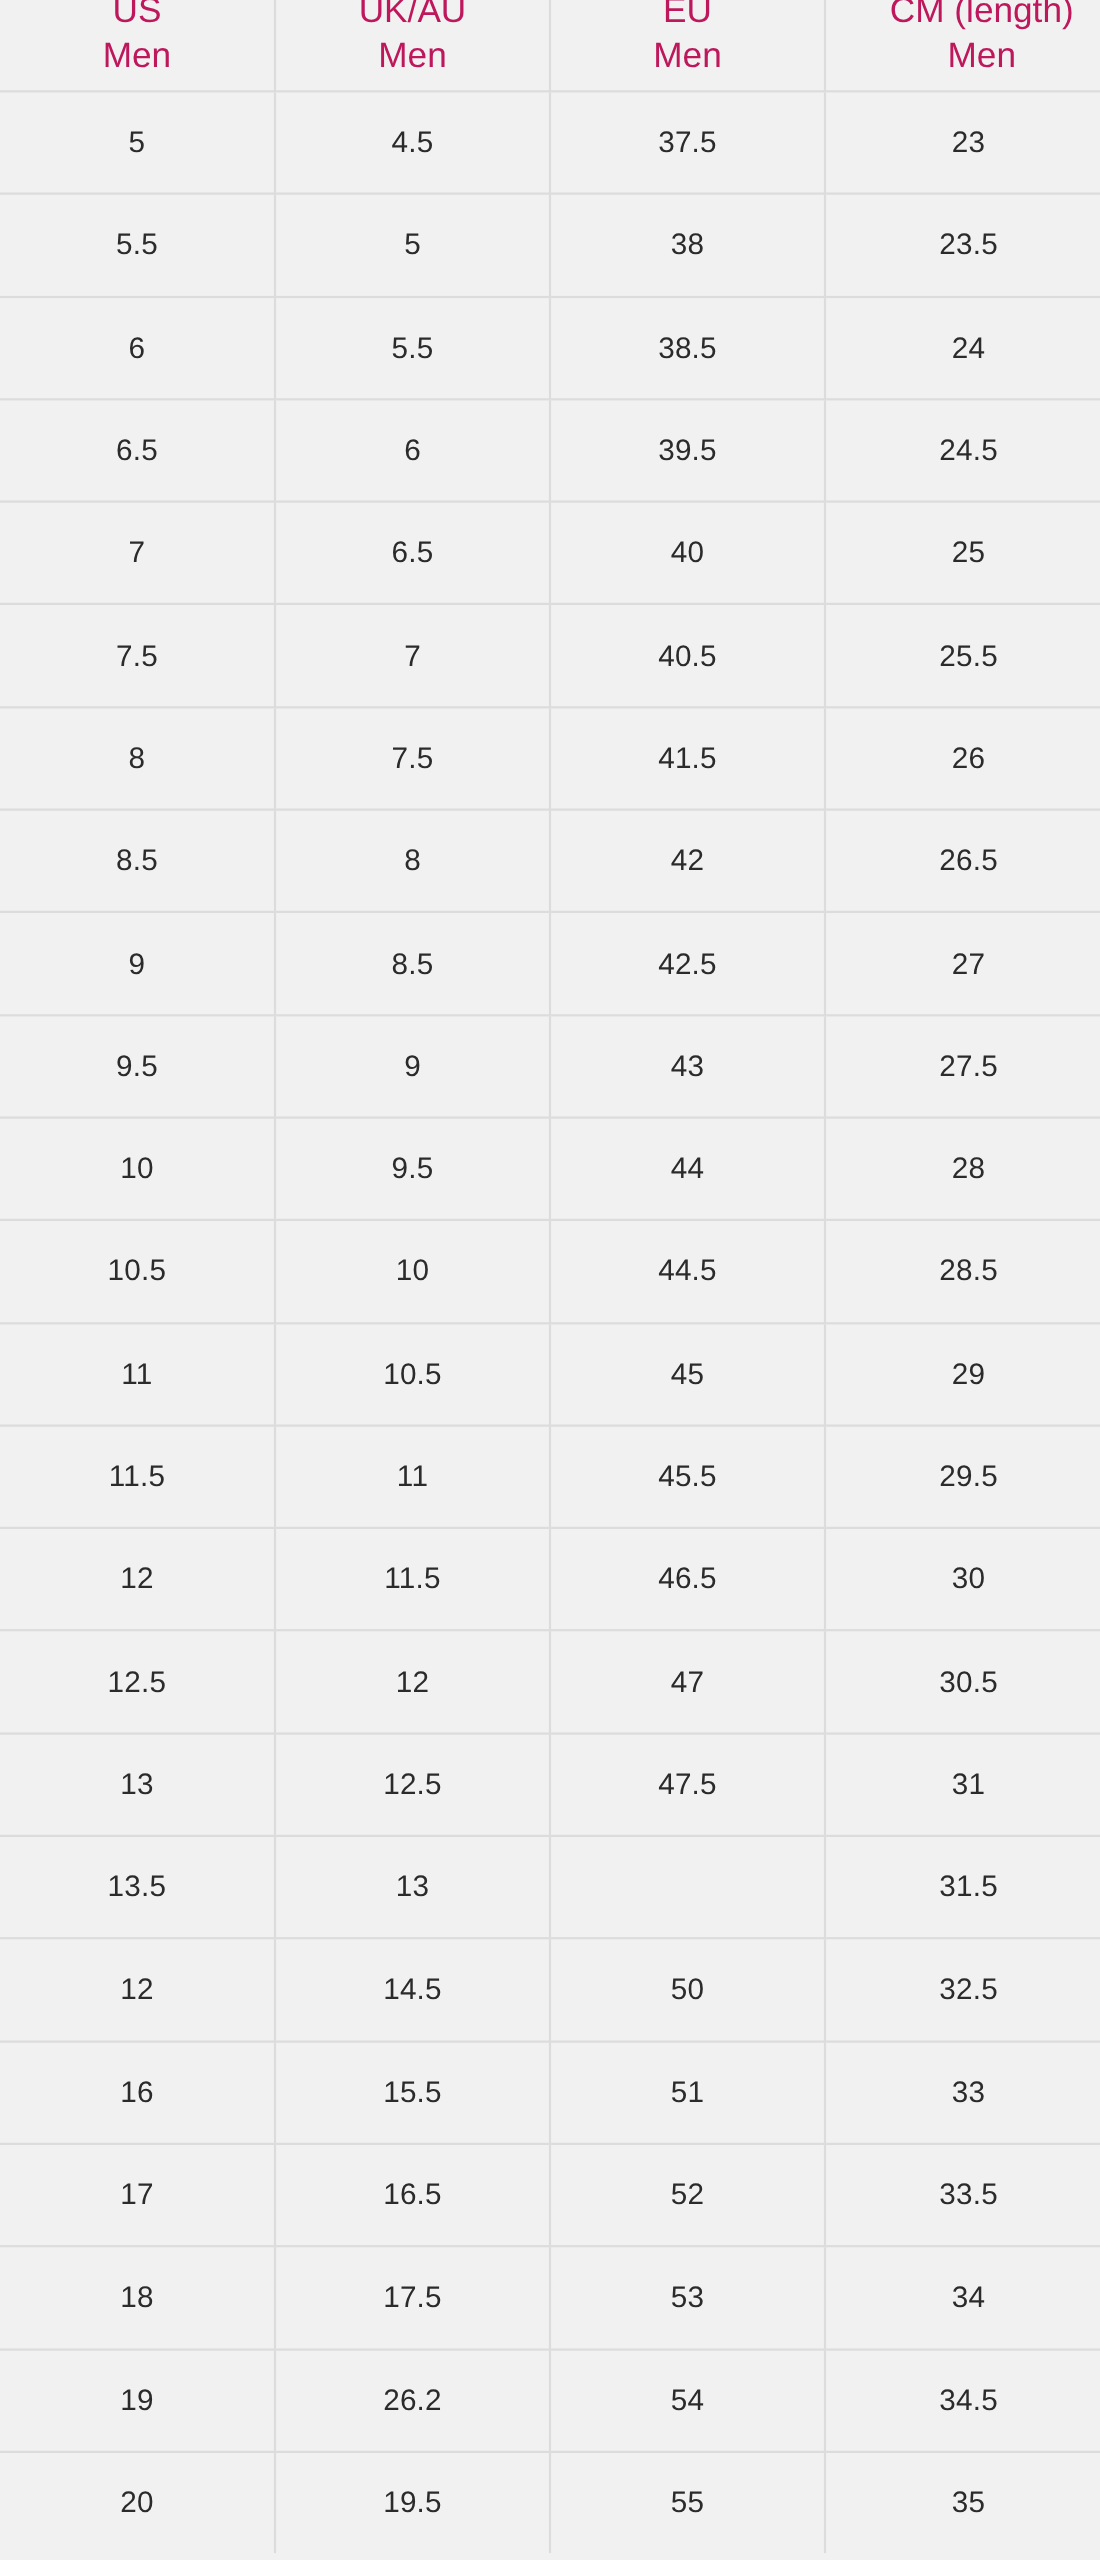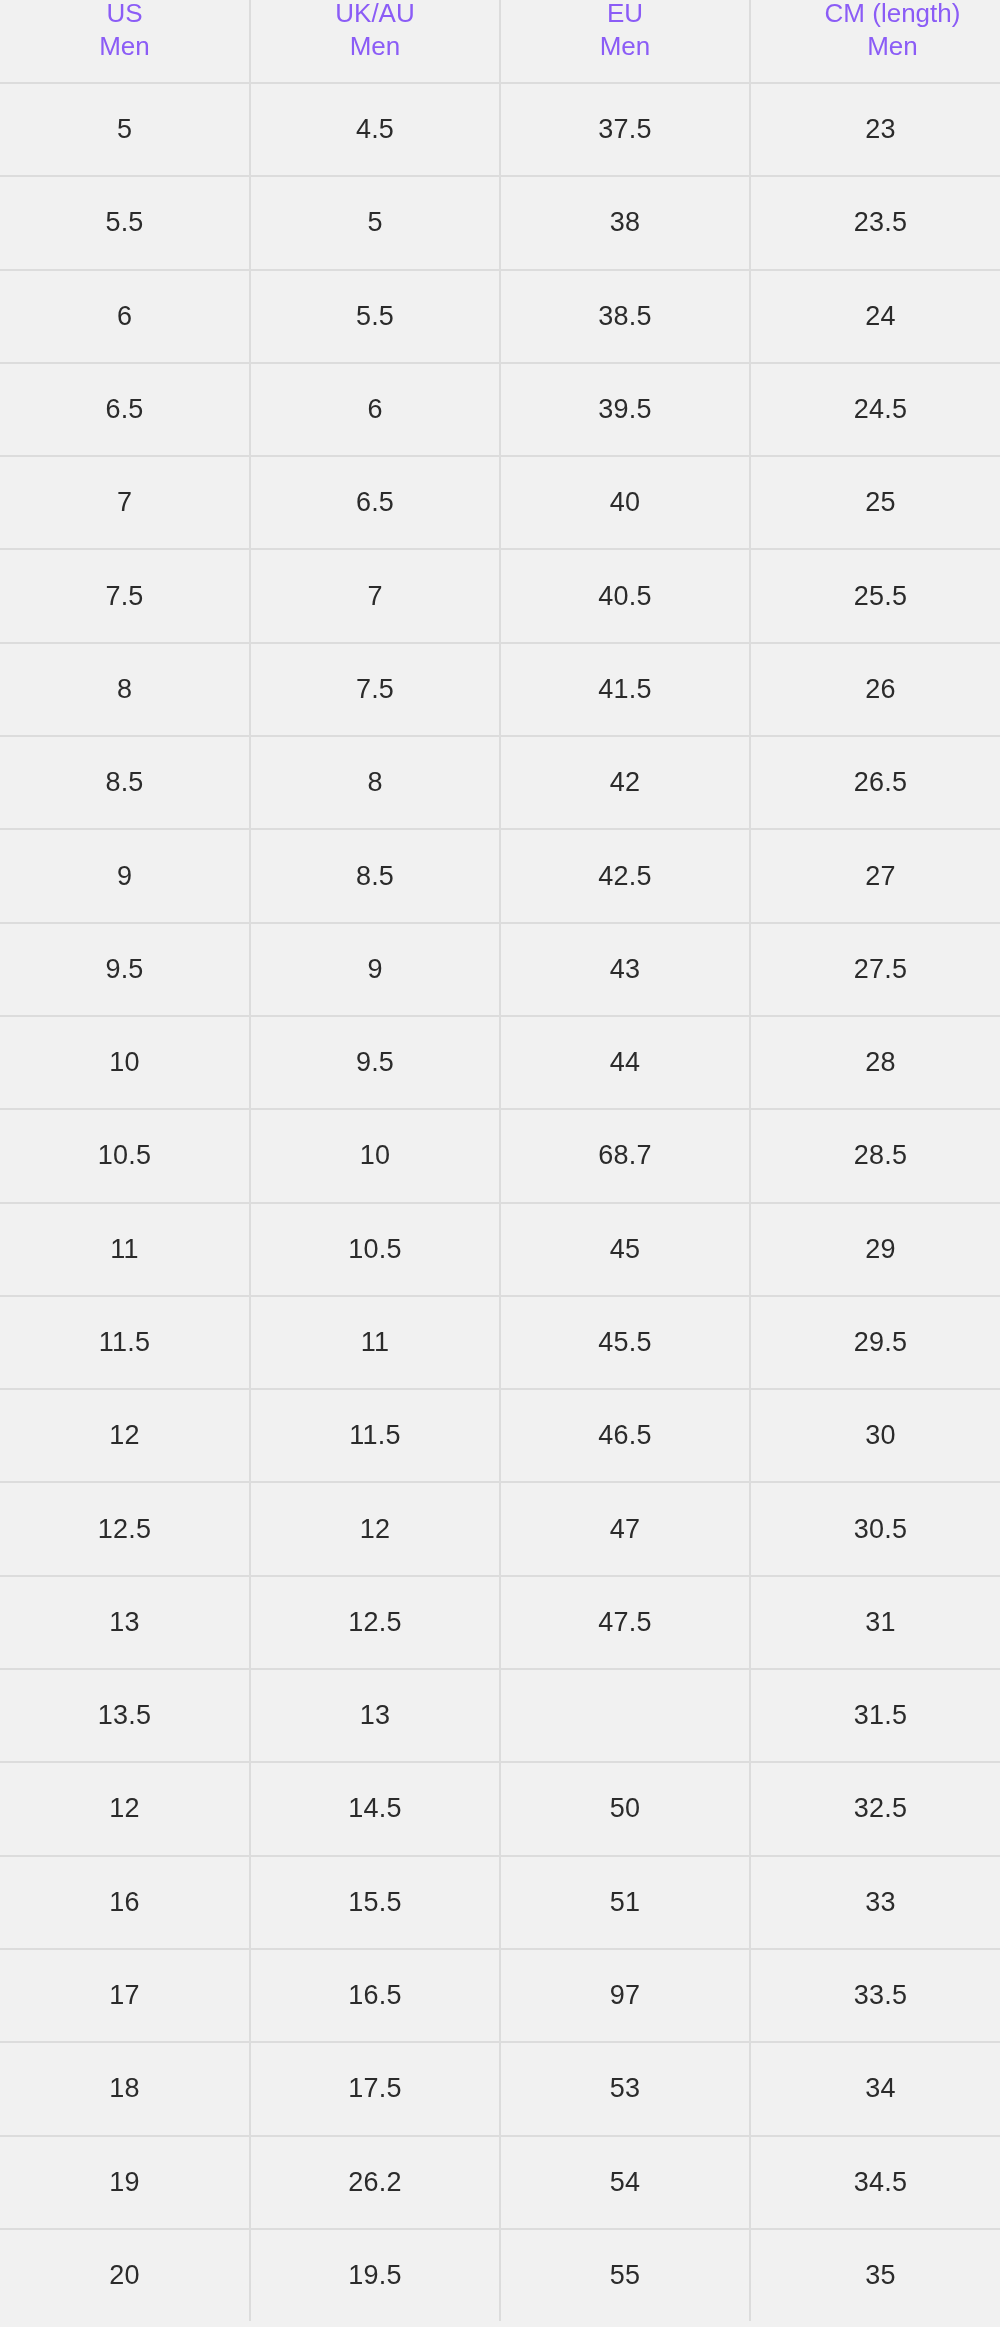--- a/index.html
+++ b/index.html
@@ -25,23 +25,23 @@
   }
 
   #size-chart col { width: 25%; }
 
   #size-chart thead th {
     height: 82px;              
     padding: 0 6px;
     vertical-align: middle;
     text-align: center;
     font-weight: 400;
-    font-size: 26px;
+    font-size: 32px;
     line-height: 1.28;
-    color: #8b5cf6;
+    color: #be185d;
     background: #f1f1f1;
     border-right: 2px solid #dcdcdc;
     border-bottom: 2px solid #dcdcdc;
   }
   #size-chart thead th:last-child { border-right: none; padding-left: 40px; }
 
   .hdr-unit { display: block; }
   .hdr-sub  { display: block; }
 
   #size-chart tbody td {
@@ -164,21 +164,21 @@
       </tr>
       <tr>
         <td>10</td>
         <td>9.5</td>
         <td>44</td>
         <td>28</td>
       </tr>
       <tr>
         <td>10.5</td>
         <td>10</td>
-        <td>68.7</td>
+        <td>44.5</td>
         <td>28.5</td>
       </tr>
       <tr>
         <td>11</td>
         <td>10.5</td>
         <td>45</td>
         <td>29</td>
       </tr>
       <tr>
         <td>11.5</td>
@@ -218,21 +218,21 @@
       </tr>
       <tr>
         <td>16</td>
         <td>15.5</td>
         <td>51</td>
         <td>33</td>
       </tr>
       <tr>
         <td>17</td>
         <td>16.5</td>
-        <td>97</td>
+        <td>52</td>
         <td>33.5</td>
       </tr>
       <tr>
         <td>18</td>
         <td>17.5</td>
         <td>53</td>
         <td>34</td>
       </tr>
       <tr>
         <td>19</td>

